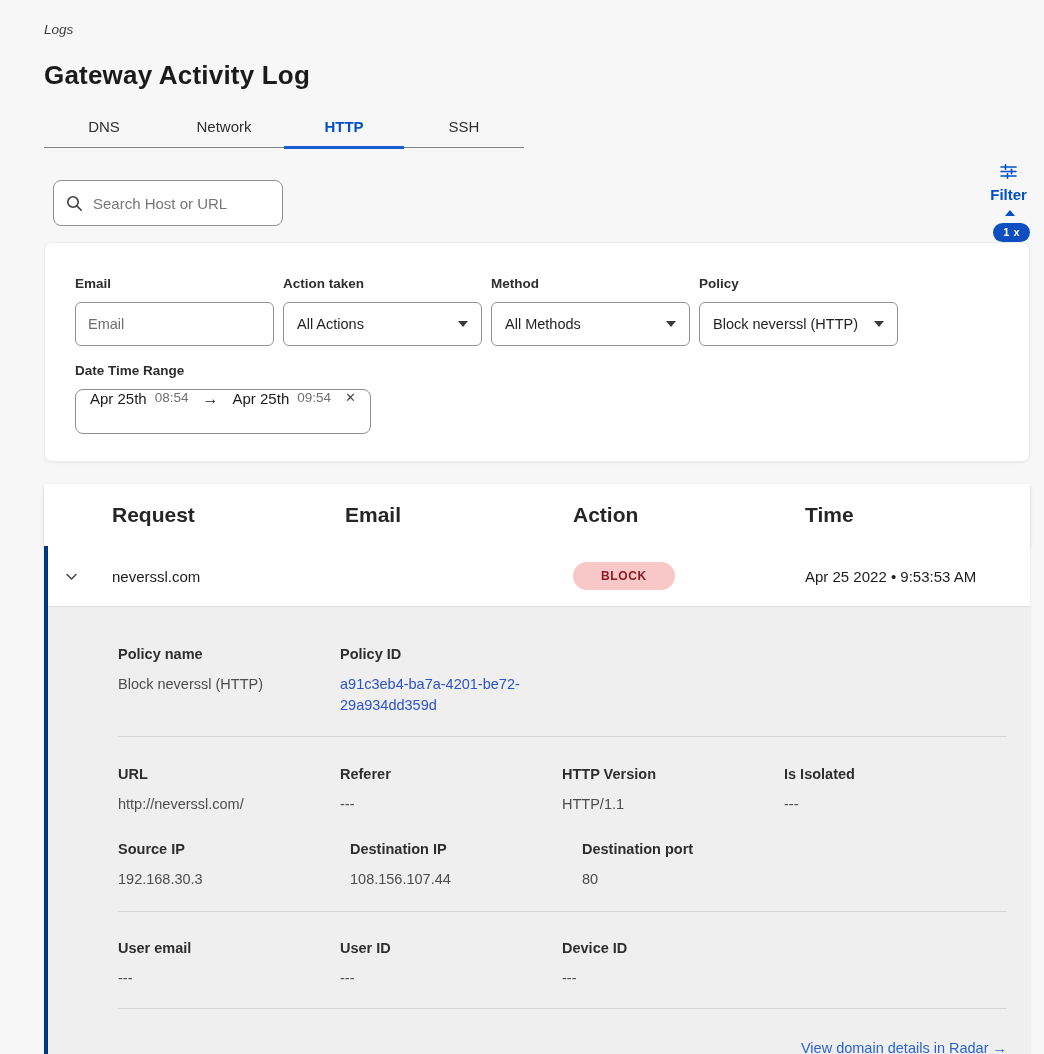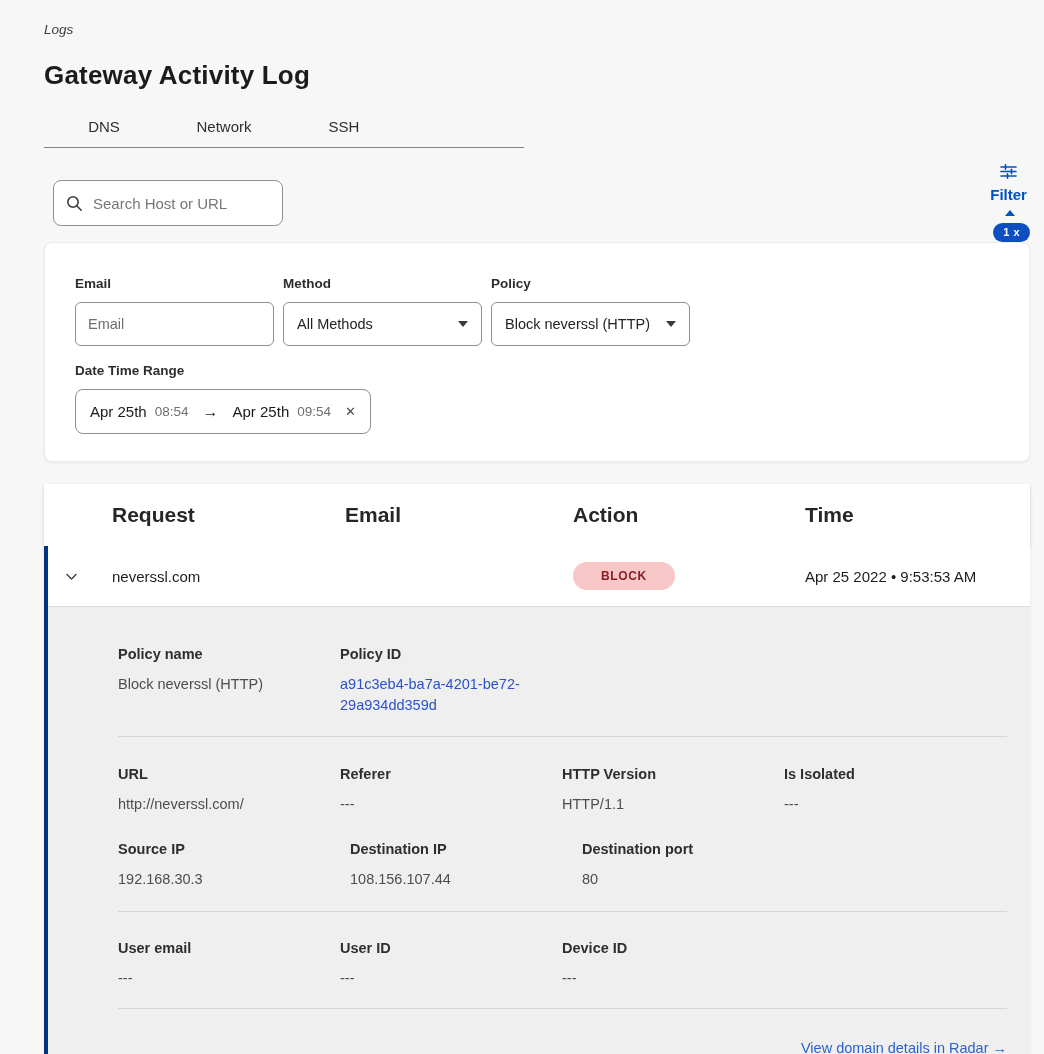--- a/index.html
+++ b/index.html
@@ -67,21 +67,21 @@
     display: flex; align-items: center; justify-content: space-between; padding: 0 13px;
     font-size: 14.5px; color: #232323; cursor: pointer;
   }
   .caret-down {
     width: 0; height: 0; border-left: 5px solid transparent; border-right: 5px solid transparent;
     border-top: 6px solid #3a3a3a; display: inline-block;
   }
   .date-label { margin-top: 16px; }
   .date-range {
     margin-top: 0; width: 296px; height: 45px; border: 1px solid #8f8f8f; border-radius: 8px;
-    background: #fff; display: flex; align-items: center; padding: 0 14px; cursor: pointer;
+    background: #fff; display: flex; align-items: flex-start; padding: 0 14px; cursor: pointer;
   }
   .date-part { font-size: 15px; color: #1b1b1b; }
   .time-part { font-size: 13.5px; color: #6f6f6f; margin-left: 8px; }
   .range-arrow { margin: 0 14px; font-size: 16px; color: #1f1f1f; }
   .clear-x { margin-left: 14px; font-size: 13px; color: #4a4a4a; cursor: pointer; }
 
   
   .table-card {
     margin-top: 22px; background: #fff; border-radius: 2px;
     box-shadow: 0 1px 3px rgba(0,0,0,.08); min-height: 604px;
@@ -122,20 +122,21 @@
 <body>
 
 <div class="page">
 
   <div class="breadcrumb">Logs</div>
   <h1 class="title">Gateway Activity Log</h1>
 
   <div class="tabs">
     <div class="tab">DNS</div>
     <div class="tab">Network</div>
+    <div class="tab active">HTTP</div>
     <div class="tab">SSH</div>
   </div>
 
   <div class="toolbar">
     <div class="search-box">
       <span style="display:inline-flex;">
         <svg width="17" height="17" viewBox="0 0 17 17" fill="none">
           <circle cx="7" cy="7" r="5.2" stroke="#3d3d3d" stroke-width="1.6"></circle>
           <line x1="11" y1="11" x2="15.2" y2="15.2" stroke="#3d3d3d" stroke-width="1.6" stroke-linecap="round"></line>
         </svg>
@@ -159,20 +160,27 @@
     </div>
   </div>
 
   <div class="filter-card">
     <div class="filter-row">
       <div class="field">
         <div class="field-label">Email</div>
         <input class="text-input" placeholder="Email" style="">
       </div>
       <div class="field">
+        <div class="field-label">Action taken</div>
+        <div class="select">
+          <span>All Actions</span>
+          <span class="caret-down"></span>
+        </div>
+      </div>
+      <div class="field">
         <div class="field-label">Method</div>
         <div class="select">
           <span>All Methods</span>
           <span class="caret-down"></span>
         </div>
       </div>
       <div class="field">
         <div class="field-label">Policy</div>
         <div class="select">
           <span>Block neverssl (HTTP)</span>

